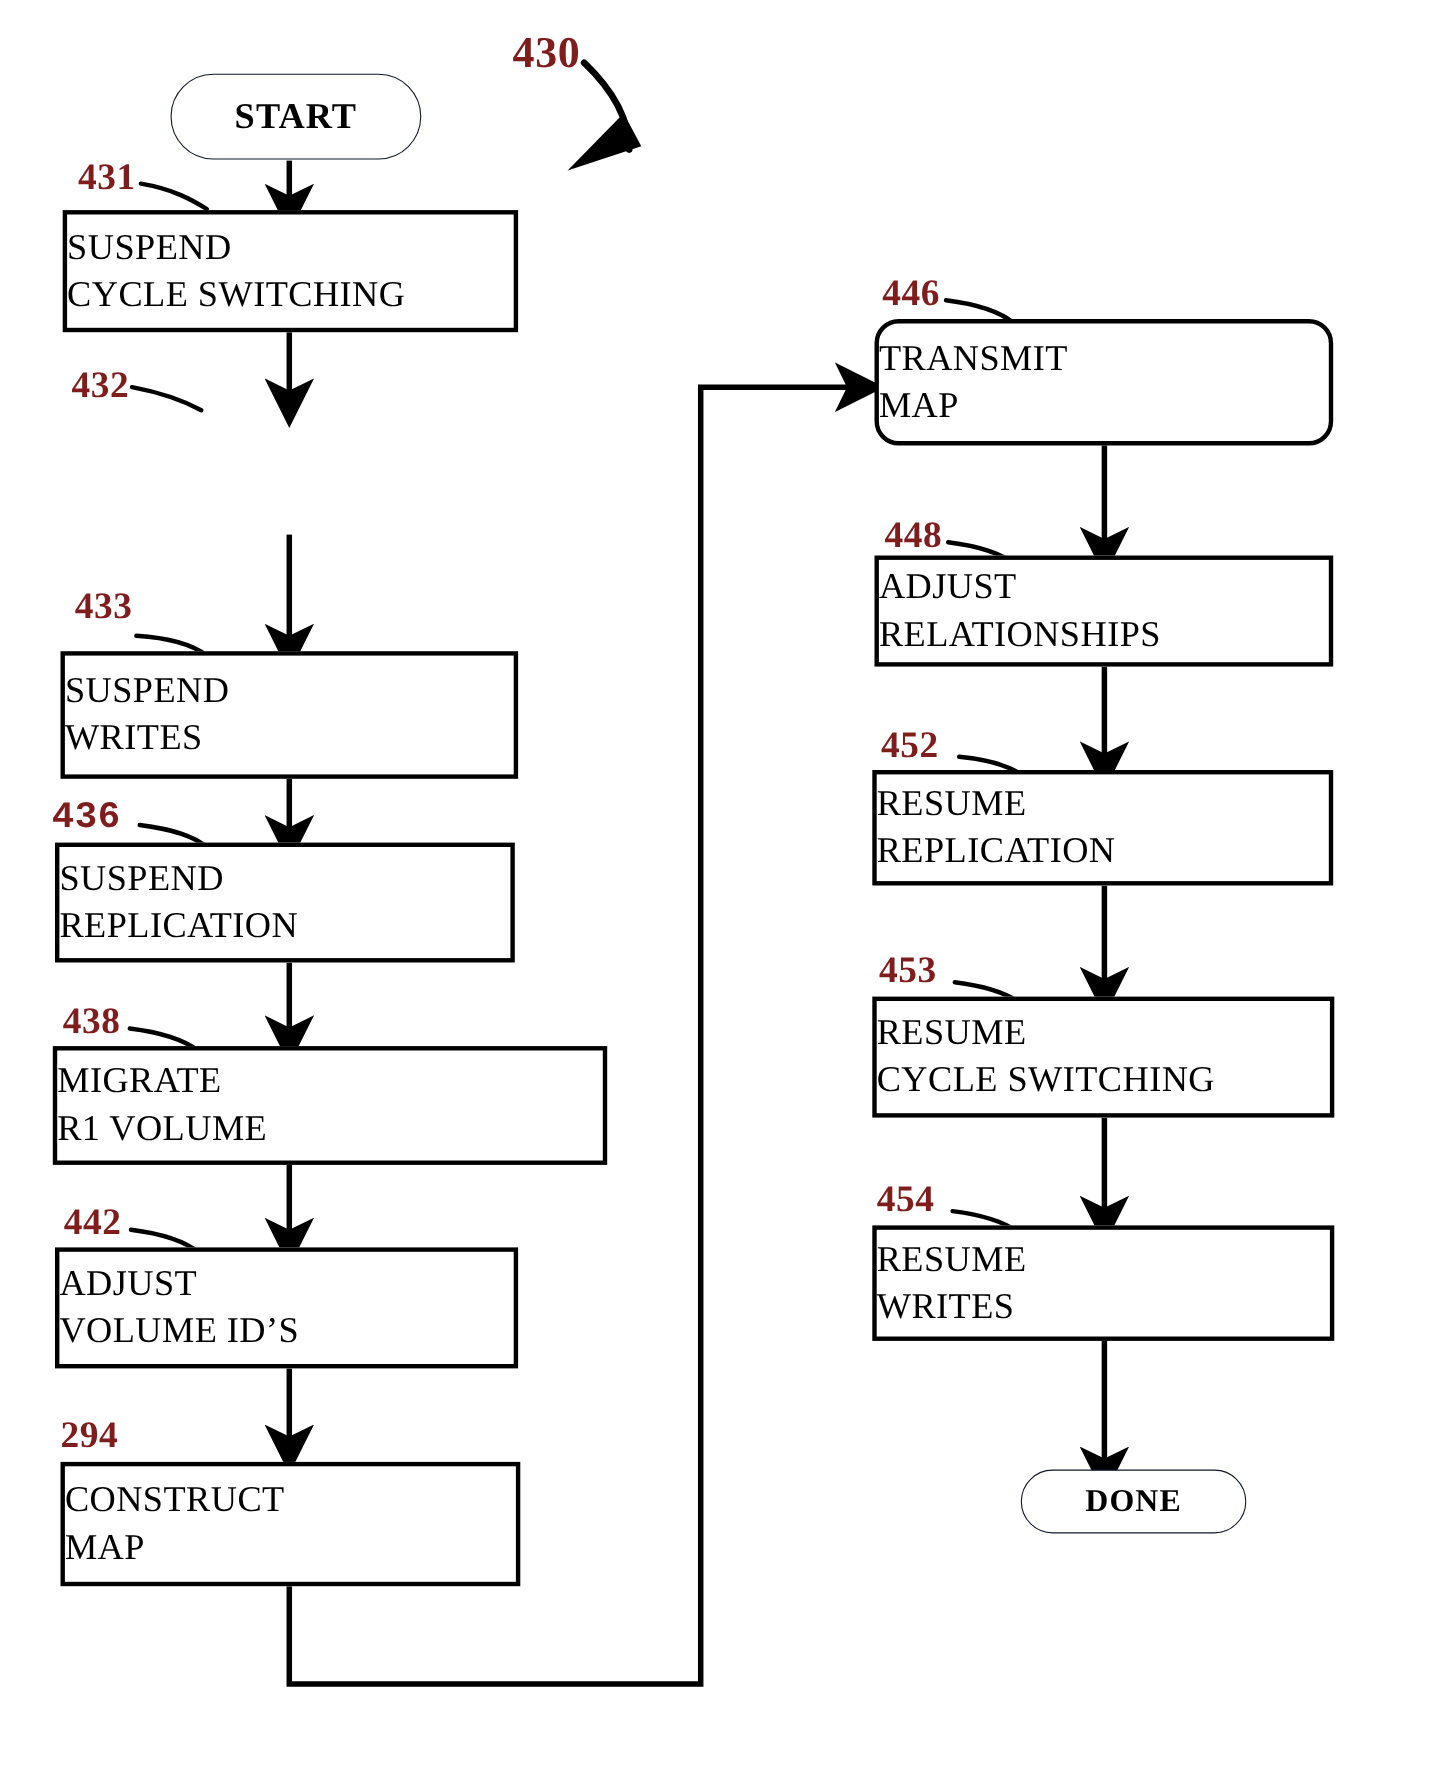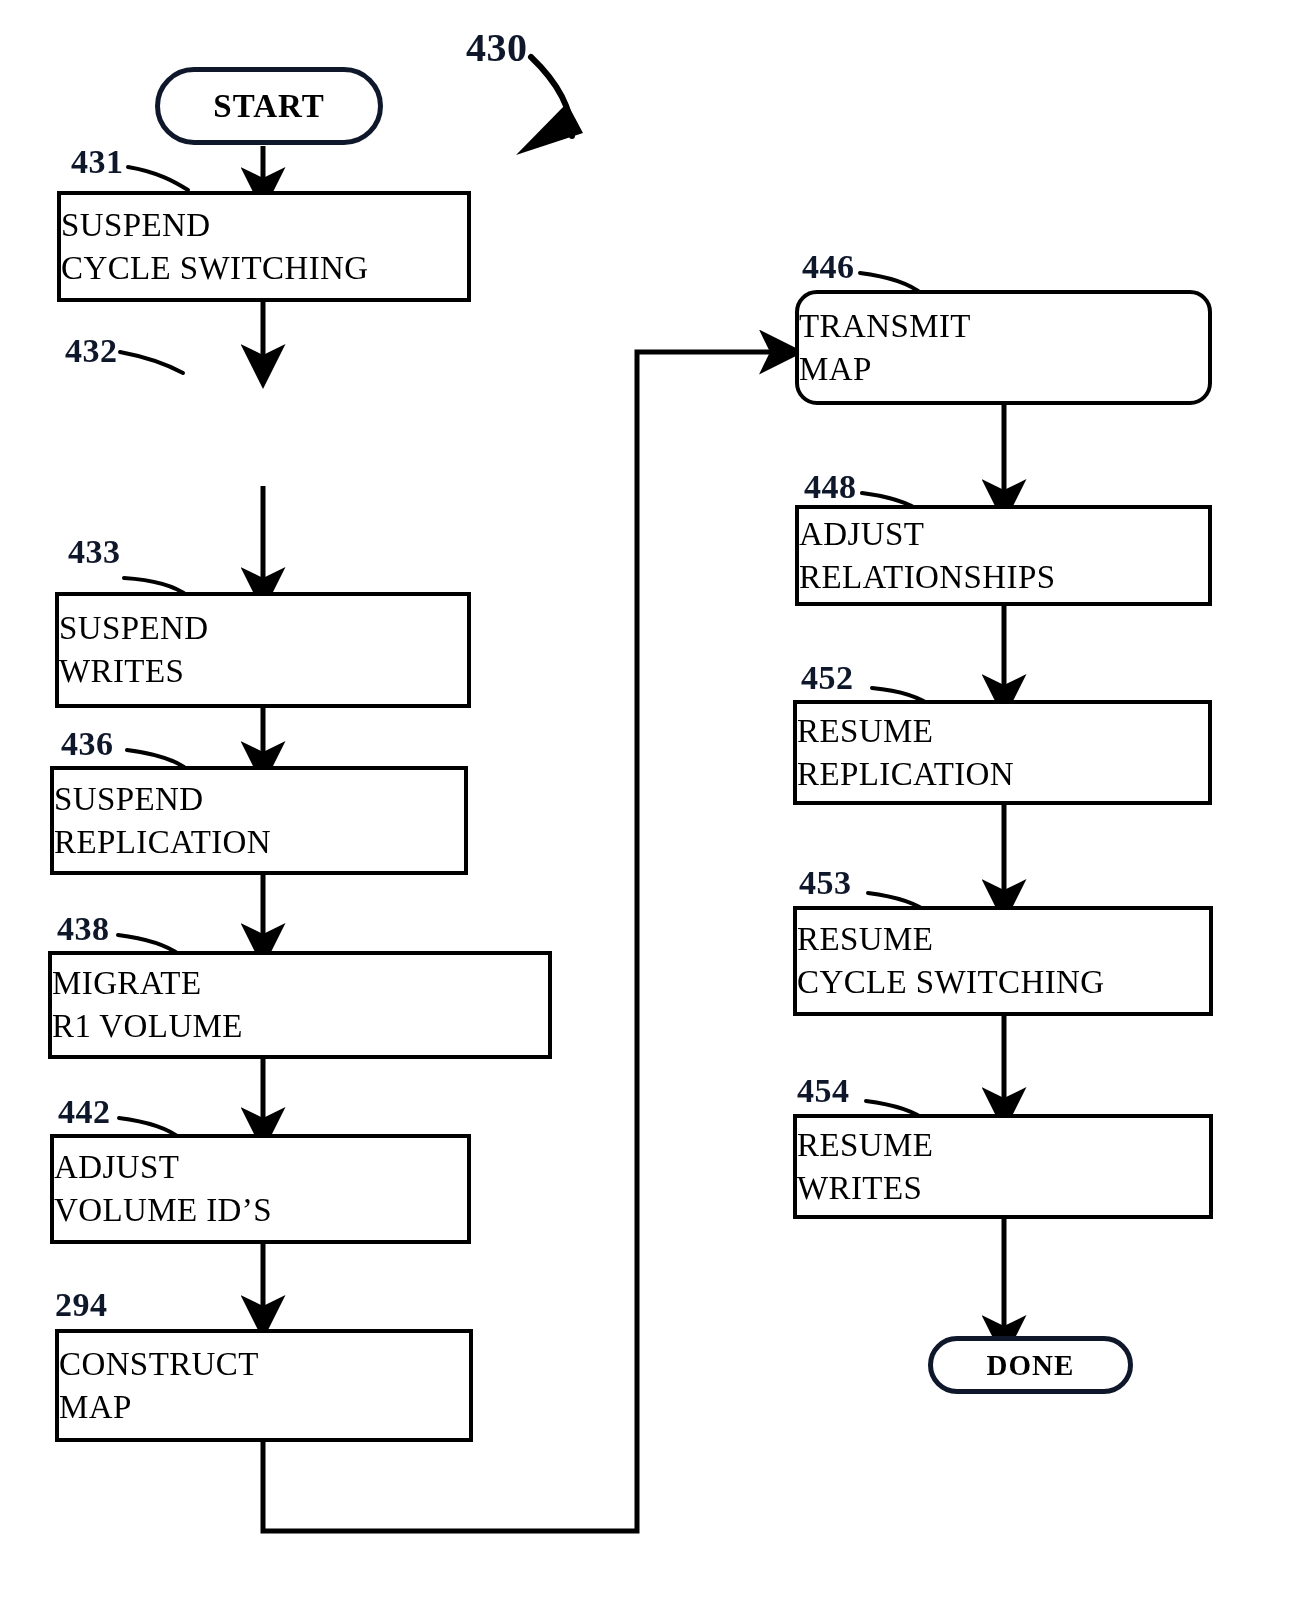--- a/index.html
+++ b/index.html
@@ -35,33 +35,33 @@
     text-align: center;
     color: #000000;
     font-size: 33px;
     line-height: 1.30;
     letter-spacing: 0.4px;
     font-weight: 400;
   }
   .node-terminal {
     position: absolute;
     box-sizing: border-box;
-    border: 5px solid #0f172a;
+    border: 1px solid #0f172a;
     background: #ffffff;
     display: flex;
     align-items: center;
     justify-content: center;
     text-align: center;
     color: #000000;
     font-weight: 700;
     letter-spacing: 1px;
   }
   .ref-label {
     position: absolute;
-    color: #0f172a;
+    color: #7f1d1d;
     font-size: 34px;
     font-weight: 700;
     letter-spacing: 0.5px;
     white-space: nowrap;
   }
   .node-line { display: block; white-space: nowrap; }
 </style>
 </head>
 <body>
 
@@ -139,21 +139,21 @@
   <div class="node-box" style="left:55px; top:592px; width:416px; height:116px;">
     <span class="node-line">SUSPEND</span>
     <span class="node-line">WRITES</span>
   </div>
   <div class="ref-label" style="left:68px; top:533px;">433</div>
 
   <div class="node-box" style="left:50px; top:766px; width:418px; height:109px;">
     <span class="node-line">SUSPEND</span>
     <span class="node-line">REPLICATION</span>
   </div>
-  <div class="ref-label" style="left:61px; top:725px;">436</div>
+  <div class="ref-label" style="left:47px; top:725px;font-family:Liberation Mono, monospace;">436</div>
 
   <div class="node-box" style="left:48px; top:951px; width:504px; height:108px;">
     <span class="node-line">MIGRATE</span>
     <span class="node-line">R1 VOLUME</span>
   </div>
   <div class="ref-label" style="left:57px; top:910px;">438</div>
 
   <div class="node-box" style="left:50px; top:1134px; width:421px; height:110px;">
     <span class="node-line">ADJUST</span>
     <span class="node-line">VOLUME ID’S</span>

